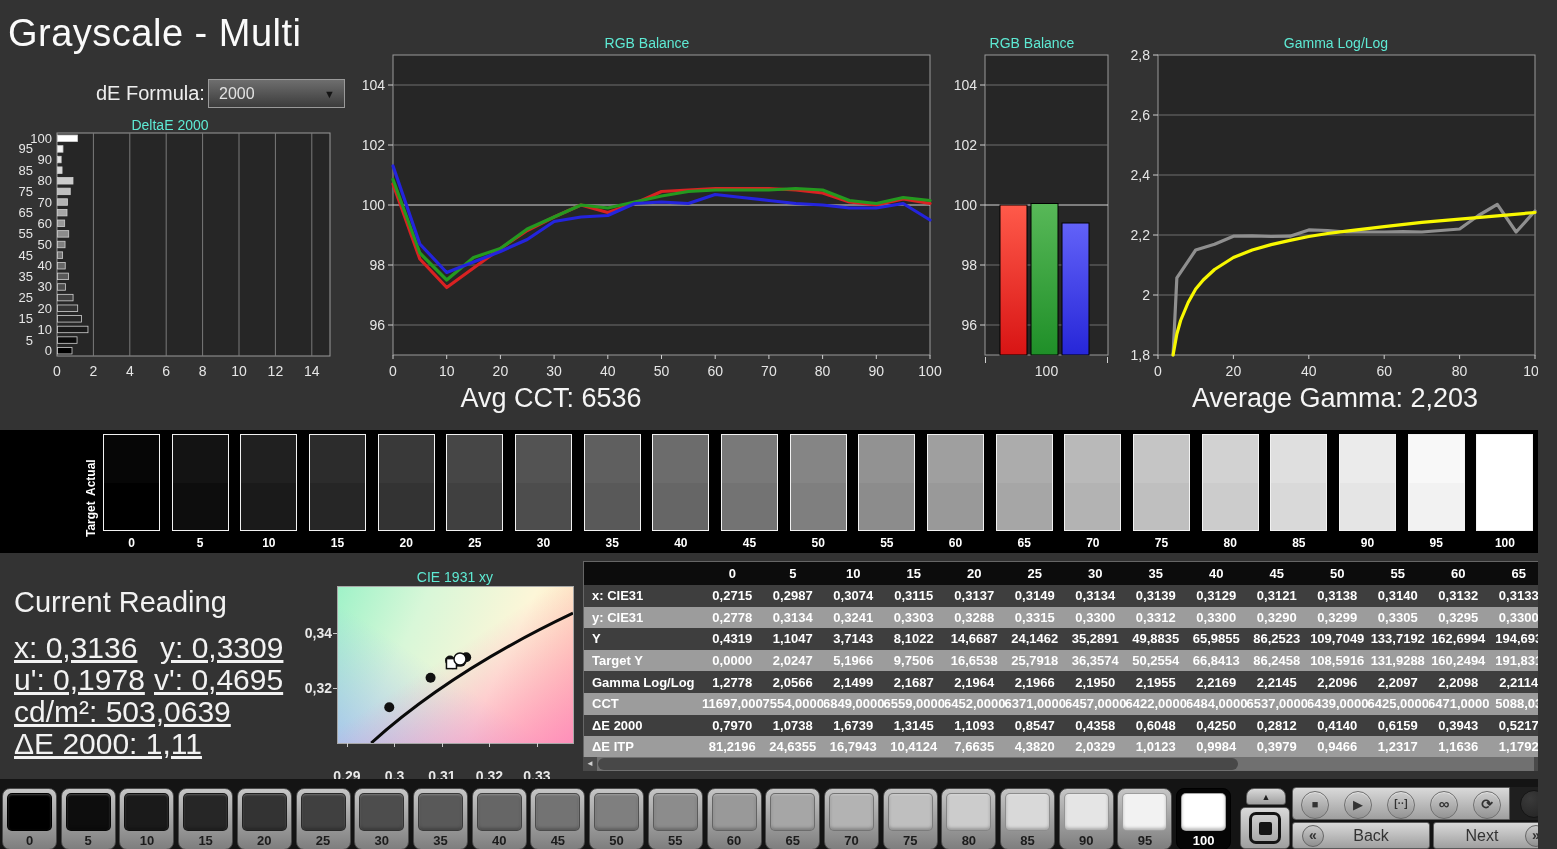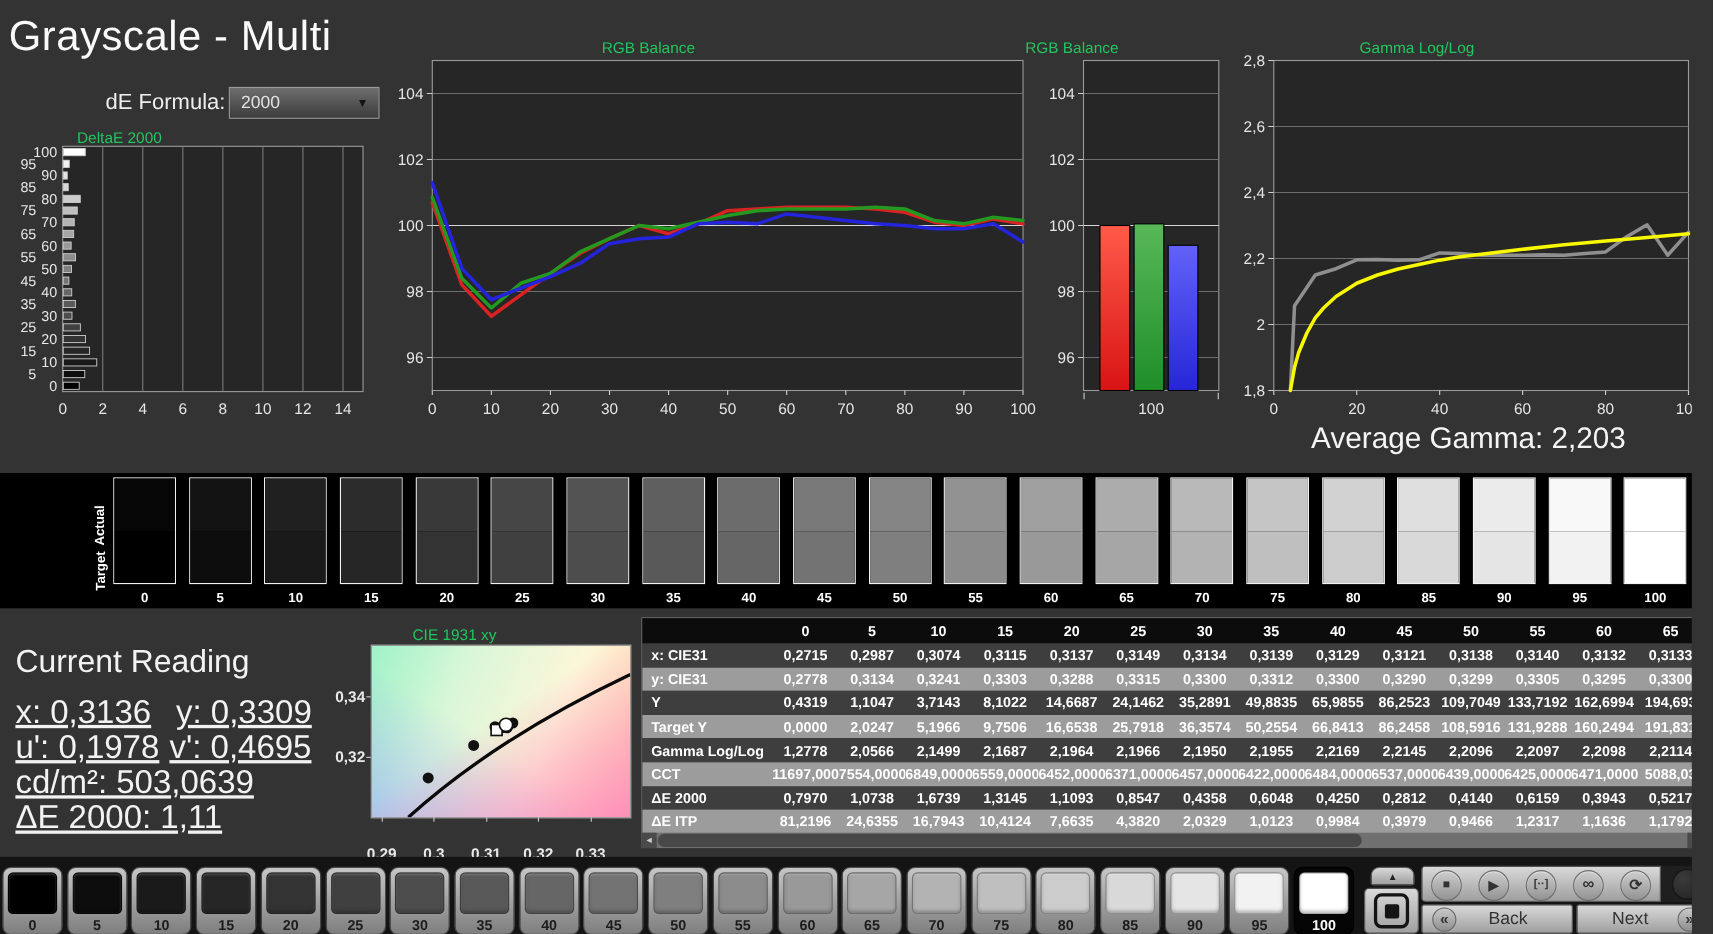--- a/index.html
+++ b/index.html
@@ -6,21 +6,21 @@
   #app{position:relative;width:1538px;height:849px;background:#333333;overflow:hidden;
        font-family:"Liberation Sans",sans-serif;color:#f0f0f0;}
   .abs{position:absolute;}
   #page-title{left:8px;top:12px;font-size:38px;color:#fafafa;letter-spacing:.5px;}
   #de-formula-label{left:96px;top:82px;font-size:20px;color:#eee;}
   #de-formula-select{left:208px;top:79px;width:137px;height:29px;box-sizing:border-box;
      background:linear-gradient(#6e6e6e,#3c3c3c);border:1px solid #9a9a9a;
      display:flex;align-items:center;cursor:pointer;}
   #de-formula-select .val{padding-left:10px;font-size:16px;color:#e2e2e2;flex:1;}
   #de-formula-select .arr{color:#141414;font-size:11px;padding-right:9px;}
-  .chart-title{font-size:14px;color:#22c55e;width:200px;}
+  .chart-title{font-size:14px;color:#5eead4;text-align:center;width:200px;}
   svg text{font-family:"Liberation Sans",sans-serif;}
   .summary{top:383px;font-size:27px;color:#f5f5f5;transform:translateX(-50%);white-space:nowrap;}
   #swatch-band{left:0;top:430px;width:1557px;height:123px;background:#000;}
   .vlabel{position:absolute;left:84px;writing-mode:vertical-rl;transform:rotate(180deg);
      font-size:12px;font-weight:bold;color:#fff;text-align:center;}
   .swatch{position:absolute;top:4px;height:97px;box-sizing:border-box;border:1px solid #f2f2f2;}
   .swatch .half{width:100%;height:50%;}
   .swatch-num{position:absolute;top:106px;text-align:center;font-size:12px;font-weight:bold;color:#fff;}
   #current-reading .cr{position:absolute;white-space:nowrap;color:#f2f2f2;}
   #cr-title{left:14px;top:586px;font-size:29px;}
@@ -266,20 +266,21 @@
       <line x1="261.2" y1="327" x2="261.2" y2="331" stroke="#cfcfcf" stroke-width="1"></line>
       <text x="261.2" y="348" text-anchor="middle" font-size="14" fill="#e6e6e6">60</text>
       <line x1="336.6" y1="327" x2="336.6" y2="331" stroke="#cfcfcf" stroke-width="1"></line>
       <text x="336.6" y="348" text-anchor="middle" font-size="14" fill="#e6e6e6">80</text>
       <line x1="412" y1="327" x2="412" y2="331" stroke="#cfcfcf" stroke-width="1"></line>
       <text x="412" y="348" text-anchor="middle" font-size="14" fill="#e6e6e6">100</text>
       <polyline points="50.08,327 53.85,249.90000000000003 72.7,222.00000000000003 91.55,216.29999999999998 110.4,208.19999999999993 129.25,207.89999999999998 148.1,208.50000000000003 166.95,208.19999999999993 185.8,201.89999999999995 204.65,202.50000000000003 223.5,204 242.35000000000002,204 261.2,204 280.05,203.70000000000002 298.9,204 317.75,202.50000000000003 336.6,200.99999999999991 355.45,187.49999999999994 374.3,176.39999999999998 393.15,204 412,183.00000000000003" fill="none" stroke="#8f8f8f" stroke-width="3.2" stroke-linejoin="round" stroke-linecap="round"></polyline>
       <polyline points="50.08,327 53.85,306 57.62,292.5 65.16,274.5 72.7,261 80.24,252.00000000000006 91.55,241.5 110.4,229.5 129.25,222.00000000000003 148.1,216.59999999999997 166.95,212.39999999999998 185.8,208.50000000000003 204.65,205.49999999999994 223.5,203.09999999999997 261.2,198.5999999999999 298.9,194.39999999999998 336.6,191.09999999999994 374.3,187.80000000000004 412,184.5" fill="none" stroke="#f8f800" stroke-width="3.2" stroke-linejoin="round" stroke-linecap="round"></polyline>
     </svg>
 
+  <div class="abs summary" style="left:551px;">Avg CCT: 6536</div>
   <div class="abs summary" style="left:1335px;">Average Gamma: 2,203</div>
 
   <div class="abs" id="swatch-band">
     <div class="vlabel" style="top:8px;height:80px;">Actual</div>
     <div class="vlabel" style="top:58px;height:62px;">Target</div>
     <div id="swatch-row">
         <div class="swatch" style="left: 103px; width: 57px;">
           <div class="half" style="background: rgb(6, 6, 6);"></div>
           <div class="half" style="background: rgb(0, 0, 0);"></div>
         </div>

